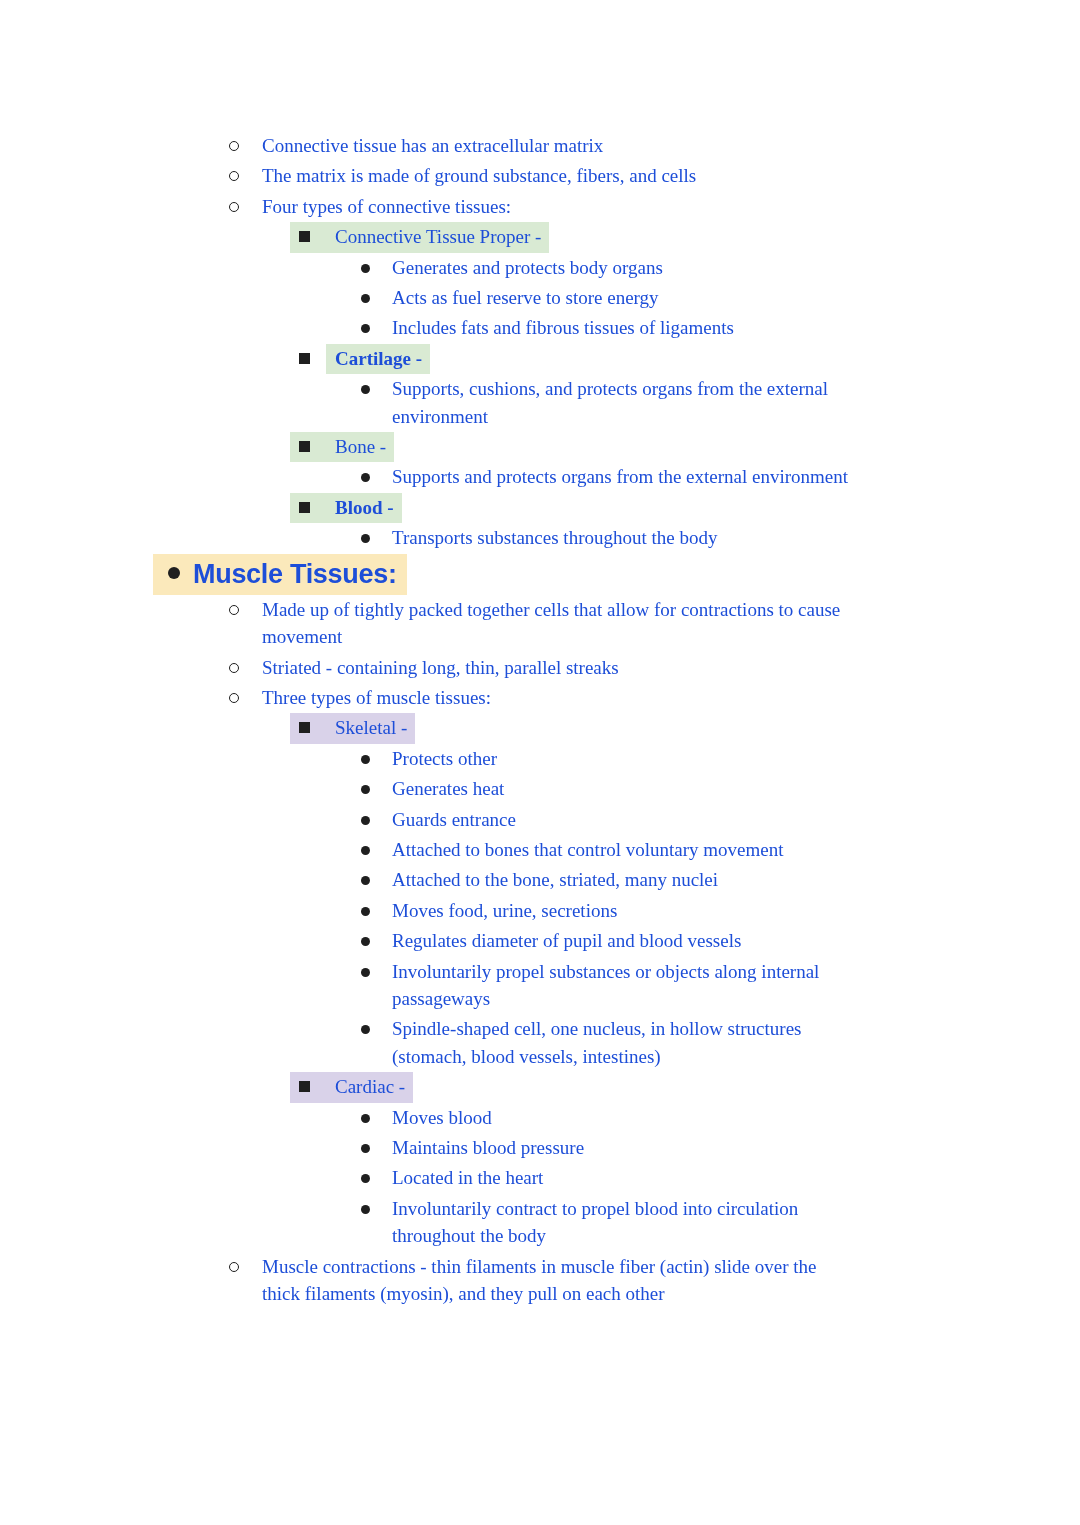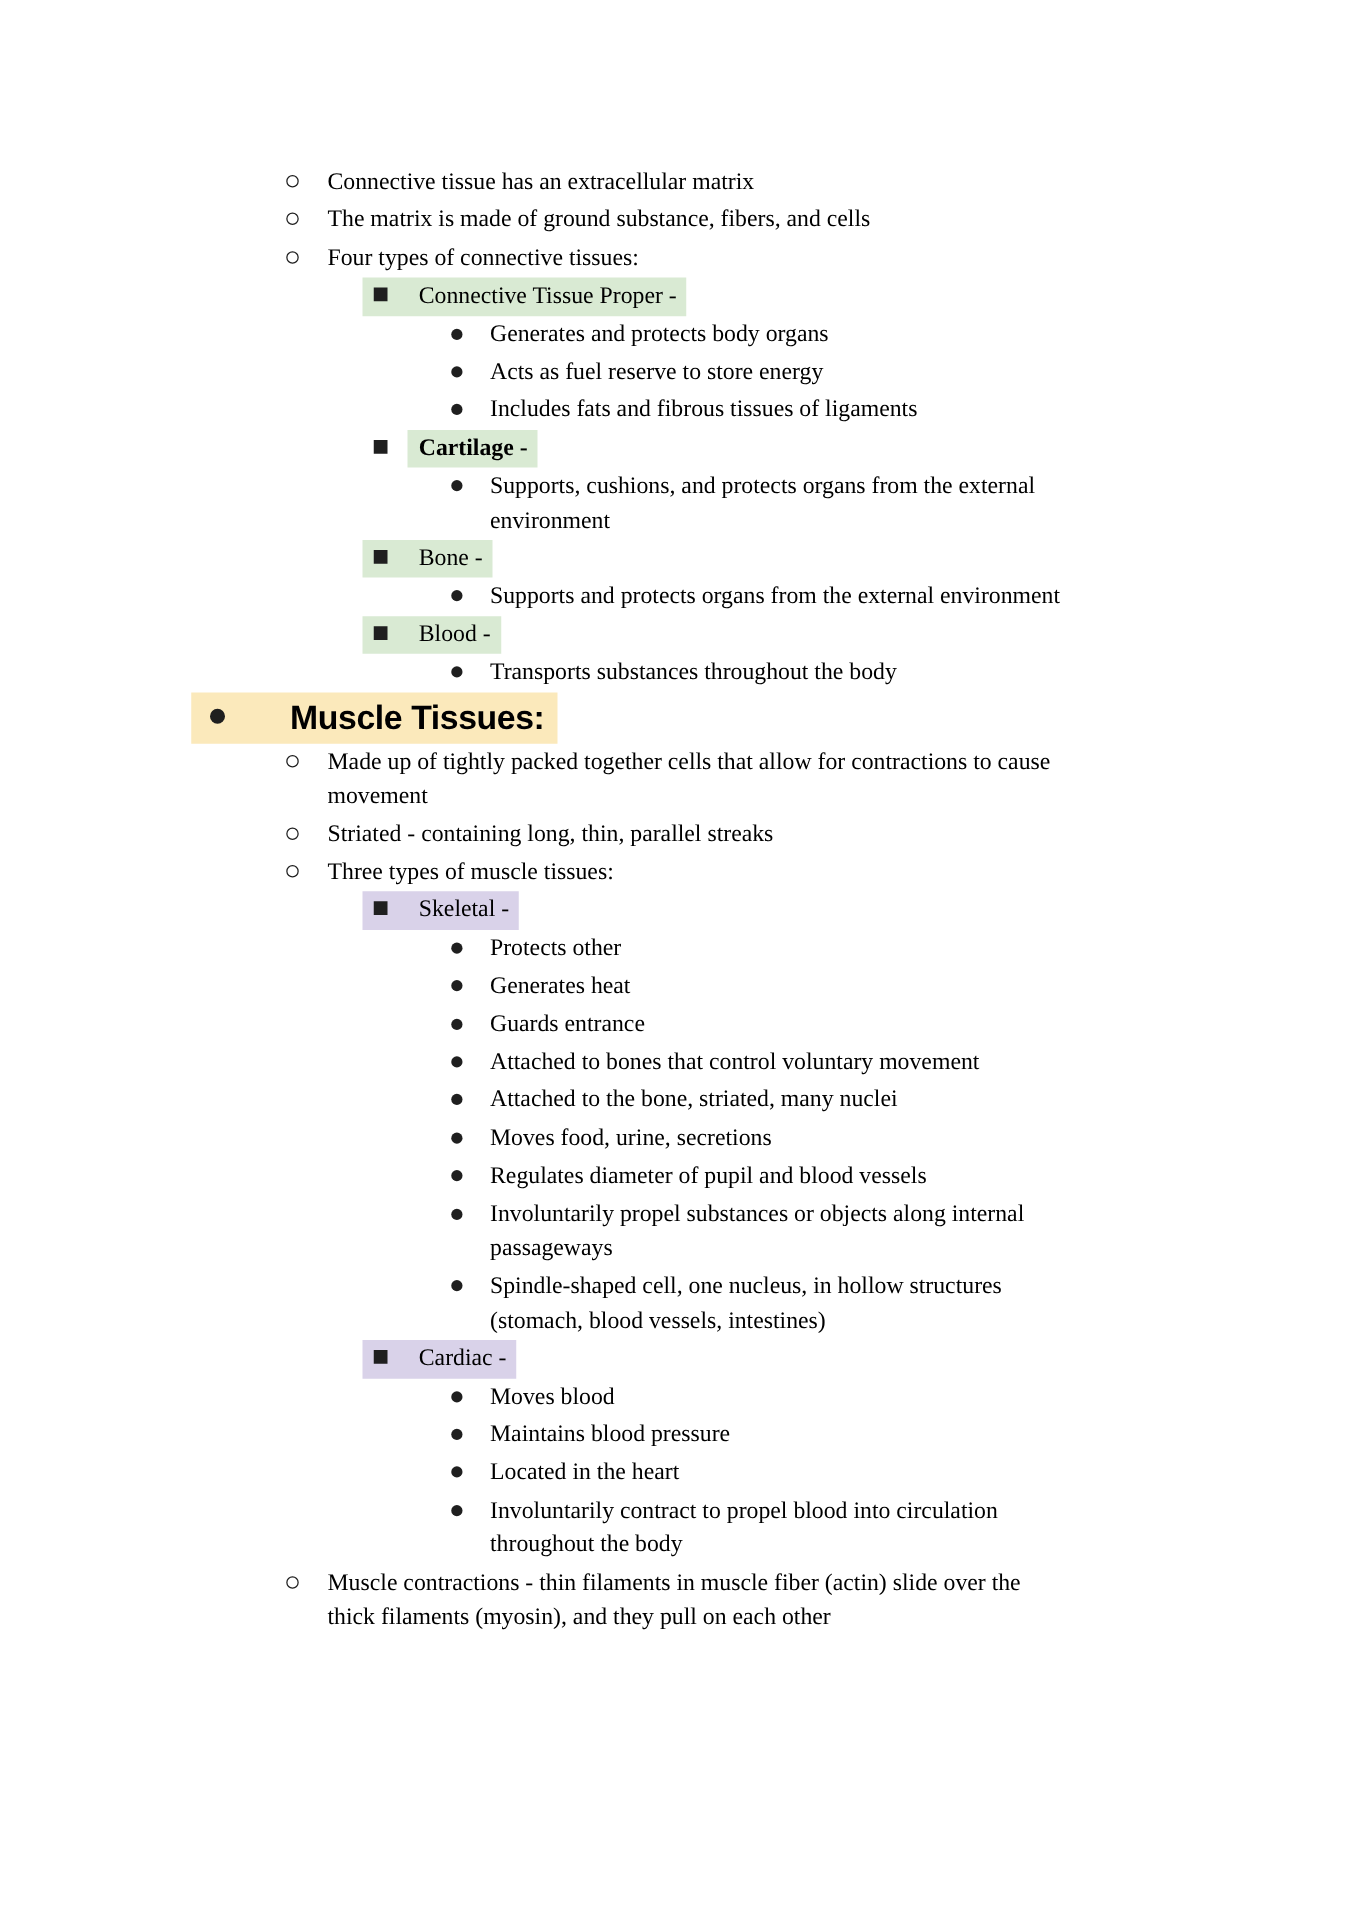--- a/index.html
+++ b/index.html
@@ -3,21 +3,21 @@
 <meta charset="utf-8">
 <style>
   html,body { margin:0; padding:0; background:#fff; }
   .page {
     position:relative;
     width:1080px; height:1525px;
     background:#ffffff;
     box-sizing:border-box;
     padding:131px 140px 0 0;
     font-family:"Liberation Serif","DejaVu Serif",serif;
-    color:#000000;
+    color:#1d4ed8;
     overflow:hidden;
   }
   .row {
     display:flex;
     align-items:flex-start;
     font-size:19px;
     line-height:27.4px;
   }
   .l1 { padding-left:153px; }
   .l2 { padding-left:229px; }
@@ -124,33 +124,33 @@
           <span class="txt">Bone -</span>
         </span>
       </div>
       <div class="row l4">
         <span class="hl h4">
           <span class="gut g4"><i class="b b-disc"></i></span>
           <span class="txt">Supports and protects organs from the external environment</span>
         </span>
       </div>
       <div class="row l3">
-        <span class="hl h3 bg" style="background: rgb(217, 234, 211);">
+        <span class="hl h3 bg" style="background: rgb(217, 234, 211); font-weight: bold;">
           <span class="gut g3"><i class="b b-square"></i></span>
           <span class="txt">Blood -</span>
         </span>
       </div>
       <div class="row l4">
         <span class="hl h4">
           <span class="gut g4"><i class="b b-disc"></i></span>
           <span class="txt">Transports substances throughout the body</span>
         </span>
       </div>
       <div class="row l1">
-        <span class="hl h1 bg" style="background: rgb(251, 233, 187); gap: 39px;">
+        <span class="hl h1 bg" style="background: rgb(251, 233, 187);">
           <span class="gut g1"><i class="b b-disc1"></i></span>
           <span class="txt heading">Muscle Tissues:</span>
         </span>
       </div>
       <div class="row l2">
         <span class="hl h2">
           <span class="gut g2"><i class="b b-circle"></i></span>
           <span class="txt">Made up of tightly packed together cells that allow for contractions to cause
 movement</span>
         </span>

